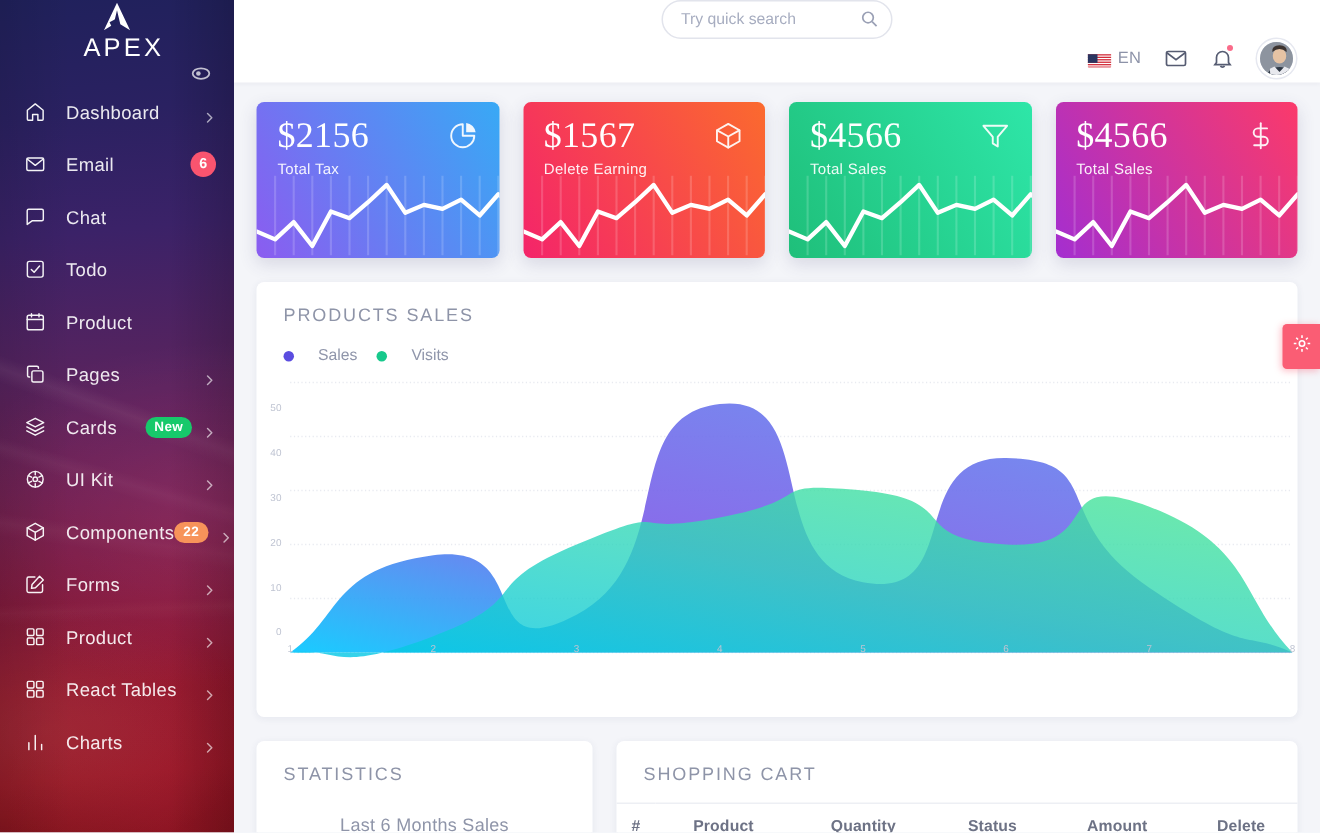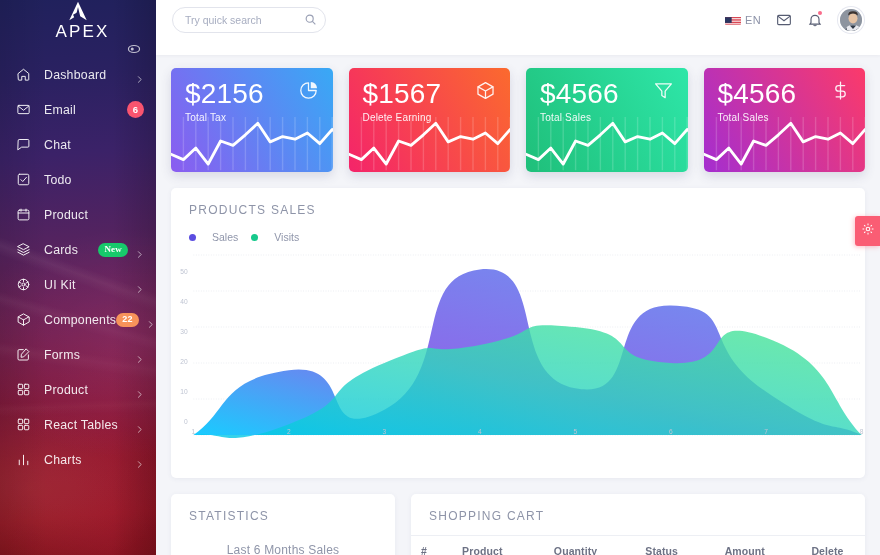--- a/index.html
+++ b/index.html
@@ -90,21 +90,21 @@
 
   
   #main { flex: 1; height: 555px; position: relative; overflow: hidden; background: #f4f5f9; }
 
   
   #topbar {
     height: 55px; background: #ffffff;
     display: flex; align-items: center;
     padding: 0 16px 16px 16px;
     box-shadow: 0 1px 3px rgba(32,40,77,0.05);
-    position: relative; z-index: 5;
+    position: relative; z-index: 5; flex-direction: column;
   }
   .search-wrap {
     position: relative; width: 154px; height: 26px;
   }
   .search-input {
     width: 100%; height: 26px;
     border: 1px solid #e2e4ec; border-radius: 14px;
     background: #fff; outline: none;
     font-family: "Liberation Sans", sans-serif;
     font-size: 10.5px; color: #9aa0b5;
@@ -140,22 +140,23 @@
 
   
   .stat-row { display: flex; gap: 16px; }
   .stat-card {
     position: relative; flex: 1; height: 104px;
     border-radius: 5px; overflow: hidden;
     box-shadow: 0 4px 11px rgba(60,60,110,0.16);
   }
   .stat-card .sc-top { position: relative; z-index: 3; padding: 11px 14px 0 14px; }
   .stat-value {
-    color: #fff; font-size: 28px; font-weight: 400; letter-spacing: .2px;
+    color: #fff; font-size: 24px; font-weight: 400; letter-spacing: .2px;
     line-height: 1.05;
+    font-family: Liberation Serif, serif;
   }
   .stat-label {
     color: rgba(255,255,255,0.92); font-size: 10px; margin-top: 4px; letter-spacing: .2px;
   }
   .stat-icon {
     position: absolute; right: 13px; top: 12px; z-index: 4;
     width: 22px; height: 22px; opacity: .92;
   }
   .spark { position: absolute; left: 0; right: 0; bottom: 0; height: 62px; z-index: 2; }
 
@@ -279,28 +280,42 @@
                 <rect x="3.4" y="5" width="17.2" height="15.6" rx="2"></rect>
                 <path d="M3.4 9.6h17.2M8 3.4v3.4M16 3.4v3.4"></path>
               </svg>
             </span>
             <span class="nav-label">Product</span>
             <span class="nav-right"></span>
           </div>
           <div class="nav-item">
             <span class="nav-icon">
               <svg viewBox="0 0 24 24" width="15" height="15" fill="none" stroke="#ffffff" stroke-width="1.55" stroke-linejoin="round" stroke-linecap="round">
+                <rect x="8.4" y="8.4" width="11.8" height="11.8" rx="1.9"></rect>
+                <path d="M15.4 5.6V5a1.6 1.6 0 0 0-1.6-1.6H5.4A1.6 1.6 0 0 0 3.8 5v8.4a1.6 1.6 0 0 0 1.6 1.6H6"></path>
+              </svg>
+            </span>
+            <span class="nav-label">Pages</span>
+            <span class="nav-right">
+              <span class="nav-chev"><svg viewBox="0 0 24 24" width="9" height="9" fill="none" stroke="#ffffff" stroke-width="2.6" stroke-linecap="round" stroke-linejoin="round">
+                  <path d="M9 4.5 16.5 12 9 19.5"></path>
+                </svg></span>
+            </span>
+          </div>
+          <div class="nav-item">
+            <span class="nav-icon">
+              <svg viewBox="0 0 24 24" width="15" height="15" fill="none" stroke="#ffffff" stroke-width="1.55" stroke-linejoin="round" stroke-linecap="round">
                 <path d="M12 3 21 7.6 12 12.2 3 7.6z"></path>
                 <path d="M3 12.2 12 16.8 21 12.2"></path>
                 <path d="M3 16.4 12 21 21 16.4"></path>
               </svg>
             </span>
             <span class="nav-label">Cards</span>
             <span class="nav-right">
-              <span class="badge" style="background: rgb(23, 201, 107); font-family: Liberation Serif, serif;">New</span>
+              <span class="badge" style="background: rgb(23, 201, 107);">New</span>
               <span class="nav-chev"><svg viewBox="0 0 24 24" width="9" height="9" fill="none" stroke="#ffffff" stroke-width="2.6" stroke-linecap="round" stroke-linejoin="round">
                   <path d="M9 4.5 16.5 12 9 19.5"></path>
                 </svg></span>
             </span>
           </div>
           <div class="nav-item">
             <span class="nav-icon">
               <svg viewBox="0 0 24 24" width="15" height="15" fill="none" stroke="#ffffff" stroke-width="1.55" stroke-linejoin="round" stroke-linecap="round">
                 <circle cx="12" cy="12" r="8.4"></circle>
                 <circle cx="12" cy="12" r="2.4"></circle>

